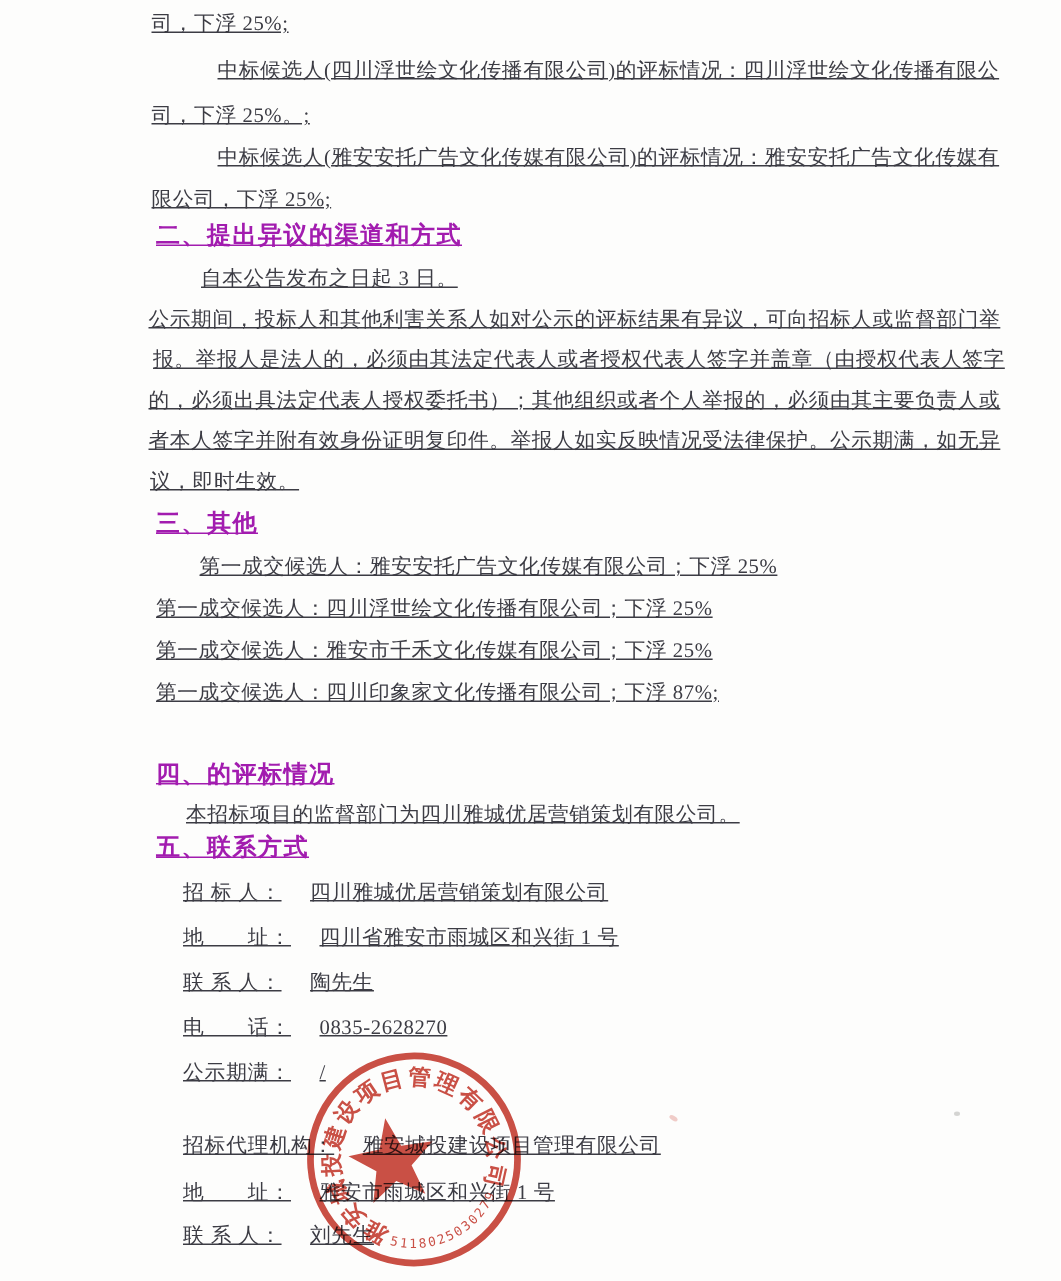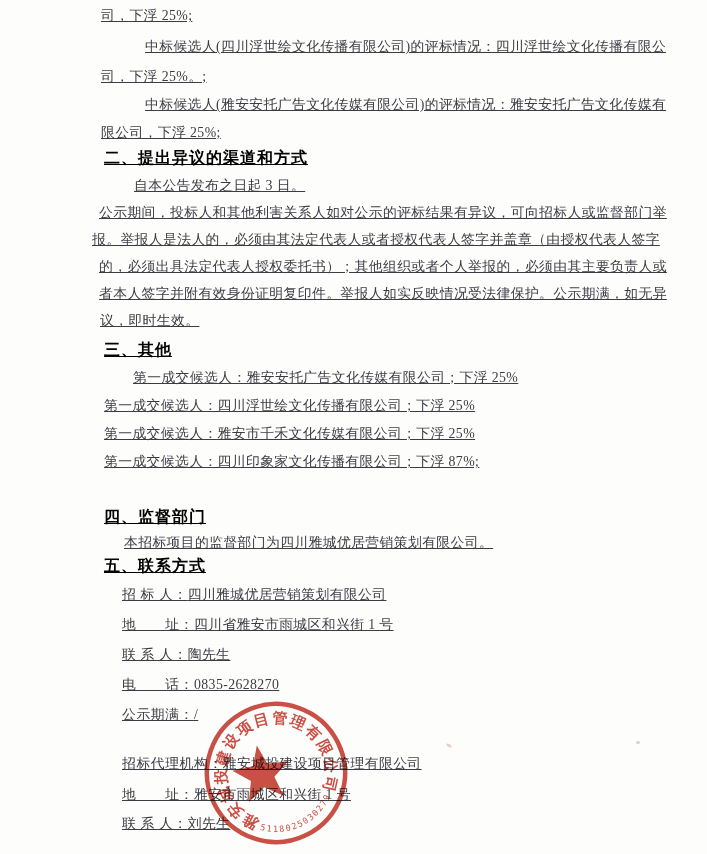--- a/index.html
+++ b/index.html
@@ -15,25 +15,25 @@
     position:absolute;
     font-size:13.8px;
     letter-spacing:.4px;
     white-space:nowrap;
     line-height:1;
     text-decoration:underline;
   }
   .h{
     font-weight:bold;
     font-size:16px;
-    color:#000000;
+    color:#a21caf;
     letter-spacing:1px;
   }
   .contact .lab{letter-spacing:.6px;}
-  .contact .val{margin-left:0;}
+  .contact .val{margin-left:19px;}
   .stamp{
     position:absolute;
     left:197px;top:694px;
     width:158px;height:158px;
     mix-blend-mode:multiply;
     opacity:.88;
   }
   .speck{position:absolute;border-radius:50%;}
   .speck.gray{width:4px;height:3px;background:#b9b9b6;opacity:.6;}
   .speck.red{width:6px;height:3px;background:#e5a49c;opacity:.55;transform:rotate(30deg);}
@@ -45,32 +45,32 @@
 
   <div class="line" style="left:101px;top:9px">司，下浮 25%;</div>
   <div class="line" style="left:145px;top:40px">中标候选人(四川浮世绘文化传播有限公司)的评标情况：四川浮世绘文化传播有限公</div>
   <div class="line" style="left:101px;top:70px">司，下浮 25%。;</div>
   <div class="line" style="left:145px;top:98px">中标候选人(雅安安托广告文化传媒有限公司)的评标情况：雅安安托广告文化传媒有</div>
   <div class="line" style="left:101px;top:126px">限公司，下浮 25%;</div>
 
   <div class="line h" style="left:104px;top:150px">二、提出异议的渠道和方式</div>
   <div class="line" style="left:134px;top:179px">自本公告发布之日起 3 日。</div>
   <div class="line" style="left:99px;top:206px">公示期间，投标人和其他利害关系人如对公示的评标结果有异议，可向招标人或监督部门举</div>
-  <div class="line" style="left:92px;top:233px">报。举报人是法人的，必须由其法定代表人或者授权代表人签字并盖章（由授权代表人签字</div>
+  <div class="line" style="left:102px;top:233px">报。举报人是法人的，必须由其法定代表人或者授权代表人签字并盖章（由授权代表人签字</div>
   <div class="line" style="left:99px;top:260px">的，必须出具法定代表人授权委托书）；其他组织或者个人举报的，必须由其主要负责人或</div>
   <div class="line" style="left:99px;top:287px">者本人签字并附有效身份证明复印件。举报人如实反映情况受法律保护。公示期满，如无异</div>
   <div class="line" style="left:100px;top:314px">议，即时生效。</div>
 
   <div class="line h" style="left:104px;top:342px">三、其他</div>
   <div class="line" style="left:133px;top:371px">第一成交候选人：雅安安托广告文化传媒有限公司；下浮 25%</div>
   <div class="line" style="left:104px;top:399px">第一成交候选人：四川浮世绘文化传播有限公司；下浮 25%</div>
   <div class="line" style="left:104px;top:427px">第一成交候选人：雅安市千禾文化传媒有限公司；下浮 25%</div>
   <div class="line" style="left:104px;top:455px">第一成交候选人：四川印象家文化传播有限公司；下浮 87%;</div>
 
-  <div class="line h" style="left:104px;top:509px">四、监督部门</div>
+  <div class="line h" style="left:104px;top:509px">四、的评标情况</div>
   <div class="line" style="left:124px;top:536px">本招标项目的监督部门为四川雅城优居营销策划有限公司。</div>
 
   <div class="line h" style="left:104px;top:558px">五、联系方式</div>
 
   <div class="line contact" style="left:122px;top:588px">
     <span class="lab">招 标 人：</span><span class="val">四川雅城优居营销策划有限公司</span>
   </div>
   <div class="line contact" style="left:122px;top:618px">
     <span class="lab">地　　址：</span><span class="val">四川省雅安市雨城区和兴街 1 号</span>
   </div>

